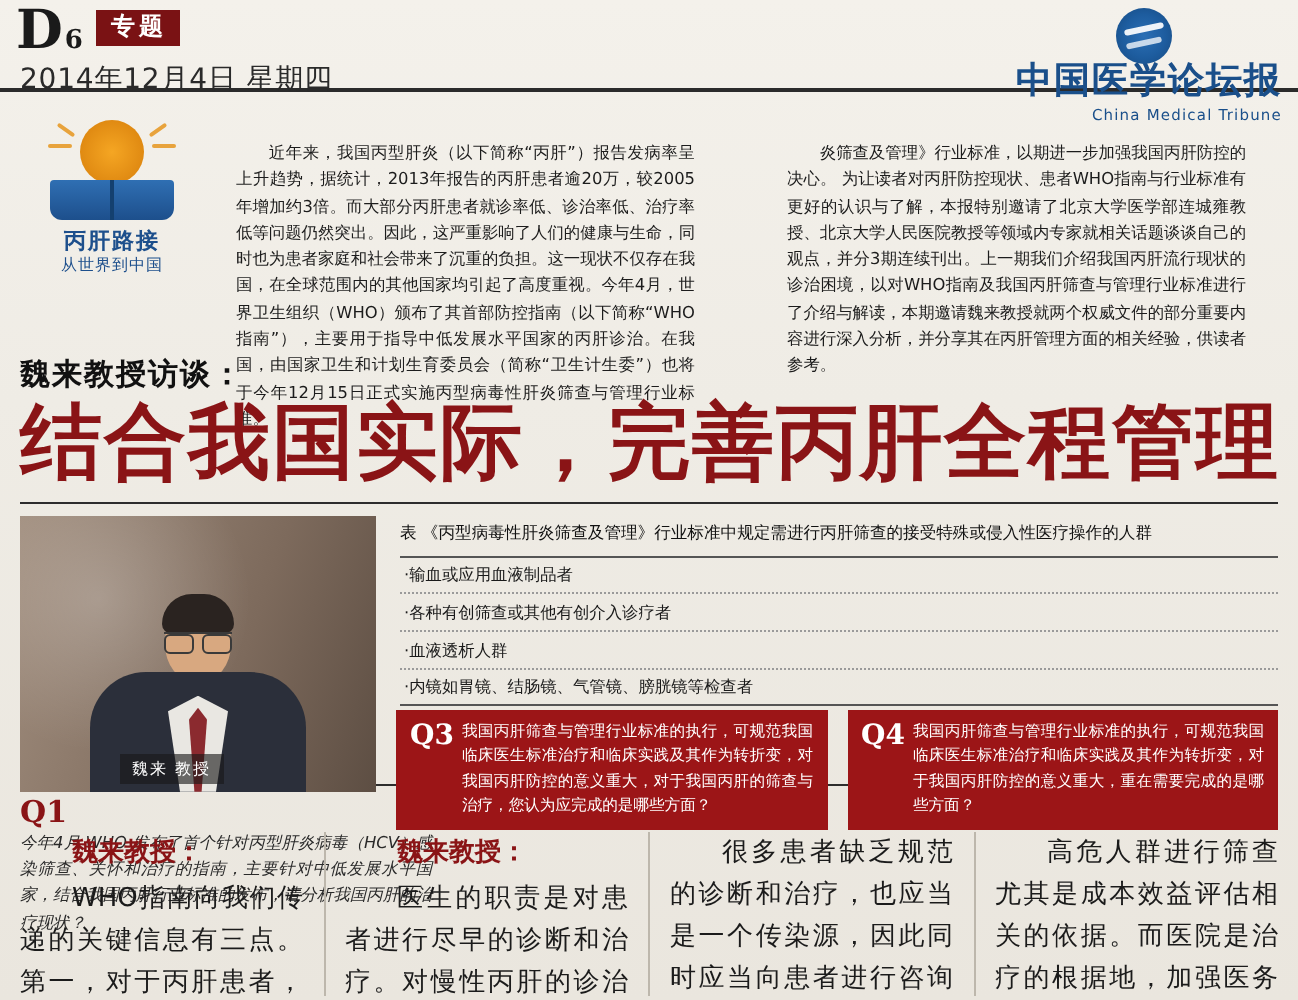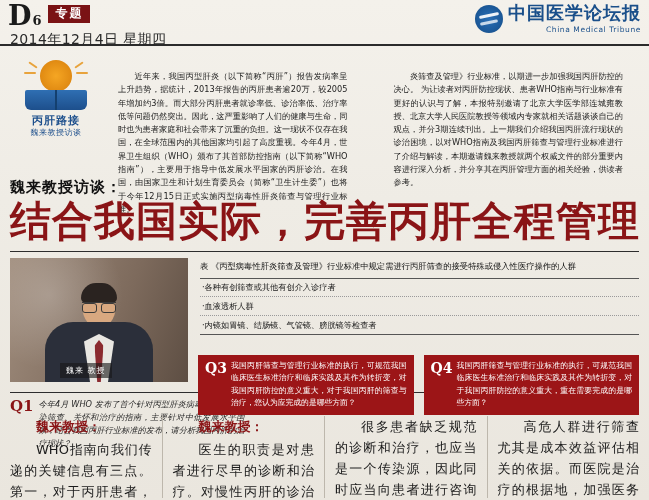--- a/index.html
+++ b/index.html
@@ -71,20 +71,21 @@
     color: #2a2a2a;
     letter-spacing: 0.4px;
     text-align: right;
   }
   .brand {
     position: absolute;
     right: 8px;
     top: 4px;
     display: flex;
     align-items: center;
+    flex-direction: column;
   }
   .brand-mark {
     width: 28px;
     height: 28px;
     border-radius: 50%;
     background: radial-gradient(circle at 50% 50%, #2b6fb5 0%, #1d5c9e 55%, #17497f 100%);
     position: relative;
     margin-right: 5px;
     overflow: hidden;
   }
@@ -226,21 +227,21 @@
   .mid {
     display: flex;
     padding: 6px 10px 0 10px;
     box-sizing: border-box;
     height: 132px;
   }
   .photo {
     position: relative;
     width: 178px;
     flex: 0 0 178px;
-    height: 124px;
+    height: 138px;
     background: linear-gradient(160deg, #b9a89a 0%, #8e7b6d 45%, #6d5c50 100%);
     overflow: hidden;
   }
   .photo-bg {
     position: absolute;
     inset: 0;
     background:
       radial-gradient(circle at 22% 30%, rgba(255,255,255,.22), rgba(255,255,255,0) 45%),
       linear-gradient(110deg, #a08d7d 0%, #7d6a5c 60%, #5d4e43 100%);
   }
@@ -344,20 +345,21 @@
   }
   .table-row:last-child { border-bottom: none; }
 
   
   .q1 {
     margin: 8px 10px 0 10px;
     display: flex;
     align-items: flex-start;
     border-top: 1px solid #2d2d2d;
     padding-top: 5px;
+    flex-direction: column;
   }
   .qmark {
     font-family: "DejaVu Serif", "Liberation Serif", serif;
     font-size: 15px;
     font-weight: bold;
     color: #8a1416;
     flex: 0 0 auto;
     margin-right: 5px;
     line-height: 1.15;
   }
@@ -456,21 +458,21 @@
     <div class="logo-box">
       <div class="logo-art">
         <div class="logo-sun"></div>
         <div class="logo-ray" style="left:1px;  top:14px; width:12px; height:2px;"></div>
         <div class="logo-ray" style="right:1px; top:14px; width:12px; height:2px;"></div>
         <div class="logo-ray" style="left:5px;  top:6px;  width:10px; height:2px; transform:rotate(35deg);"></div>
         <div class="logo-ray" style="right:5px; top:6px;  width:10px; height:2px; transform:rotate(-35deg);"></div>
         <div class="logo-book"></div>
       </div>
       <div class="logo-cap-cn">丙肝路接</div>
-      <div class="logo-cap-sub">魏来教授访谈</div>
+      <div class="logo-cap-sub">从世界到中国</div>
     </div>
     <div class="intro-cols">
       <div class="intro-col">
         <p>近年来，我国丙型肝炎（以下简称“丙肝”）报告发病率呈上升趋势，据统计，2013年报告的丙肝患者逾20万，较2005年增加约3倍。而大部分丙肝患者就诊率低、诊治率低、治疗率低等问题仍然突出。因此，这严重影响了人们的健康与生命，同时也为患者家庭和社会带来了沉重的负担。这一现状不仅存在我国，在全球范围内的其他国家均引起了高度重视。今年4月，世界卫生组织（WHO）颁布了其首部防控指南（以下简称“WHO指南”），主要用于指导中低发展水平国家的丙肝诊治。在我国，由国家卫生和计划生育委员会（简称“卫生计生委”）也将于今年12月15日正式实施丙型病毒性肝炎筛查与管理行业标准。</p>
       </div>
       <div class="intro-col">
         <p>炎筛查及管理》行业标准，以期进一步加强我国丙肝防控的决心。
 为让读者对丙肝防控现状、患者WHO指南与行业标准有更好的认识与了解，本报特别邀请了北京大学医学部连城雍教授、北京大学人民医院教授等领域内专家就相关话题谈谈自己的观点，并分3期连续刊出。上一期我们介绍我国丙肝流行现状的诊治困境，以对WHO指南及我国丙肝筛查与管理行业标准进行了介绍与解读，本期邀请魏来教授就两个权威文件的部分重要内容进行深入分析，并分享其在丙肝管理方面的相关经验，供读者参考。</p>
       </div>
     </div>
@@ -491,20 +493,21 @@
         <div class="p-glasses"></div>
         <div class="p-body"></div>
         <div class="p-shirt"></div>
         <div class="p-tie"></div>
       </div>
       <div class="photo-caption">魏来 教授</div>
     </div>
     <div class="tablebox">
       <div class="table-title">表 《丙型病毒性肝炎筛查及管理》行业标准中规定需进行丙肝筛查的接受特殊或侵入性医疗操作的人群</div>
       <div class="table-rows">
+        <div class="table-row">·输血或应用血液制品者</div>
         <div class="table-row">·各种有创筛查或其他有创介入诊疗者</div>
         <div class="table-row">·血液透析人群</div>
         <div class="table-row">·内镜如胃镜、结肠镜、气管镜、膀胱镜等检查者</div>
       </div>
     </div>
   </div>
 
   <div class="q1">
     <span class="qmark">Q1</span>
     <span class="q1-text">今年4月 WHO 发布了首个针对丙型肝炎病毒（HCV）感染筛查、关怀和治疗的指南，主要针对中低发展水平国家，结合我国丙肝行业标准的发布，请分析我国丙肝的治疗现状？</span>

